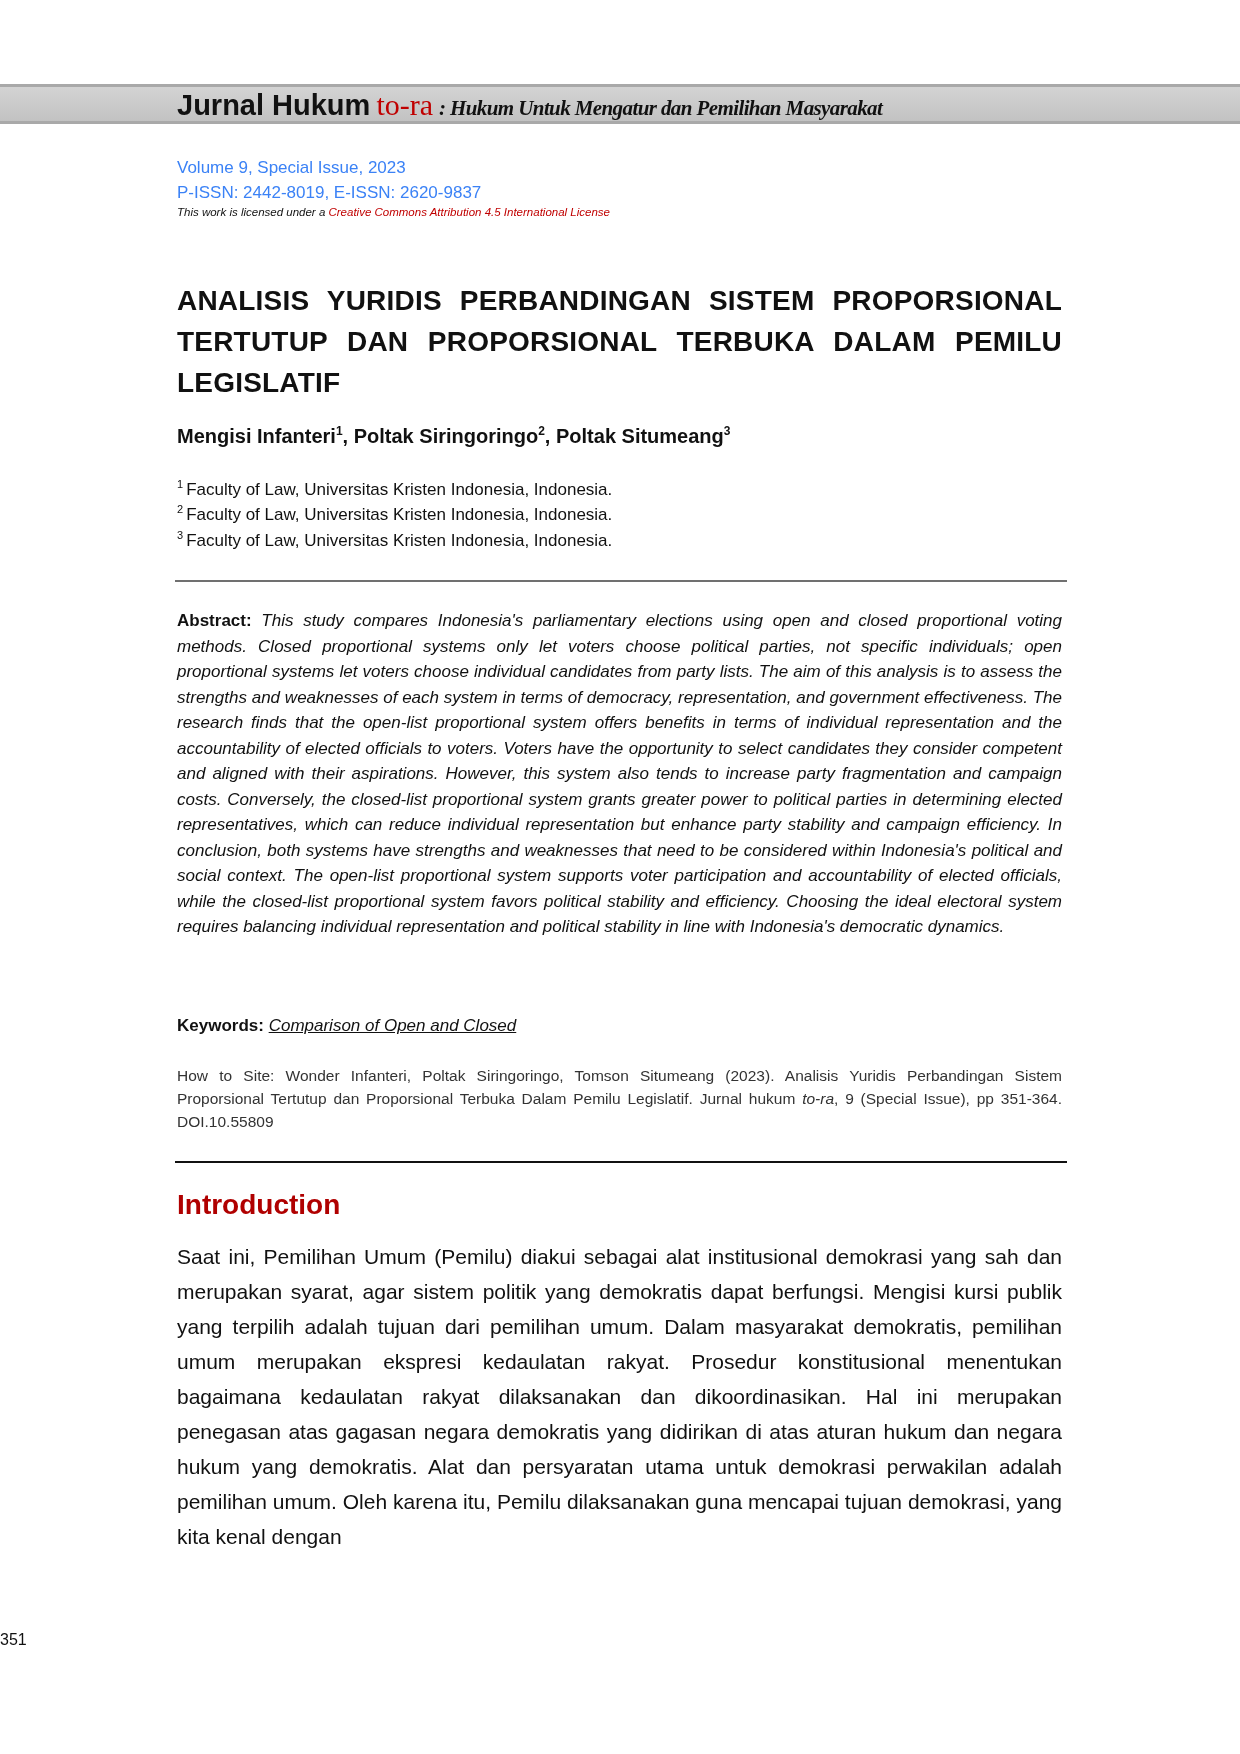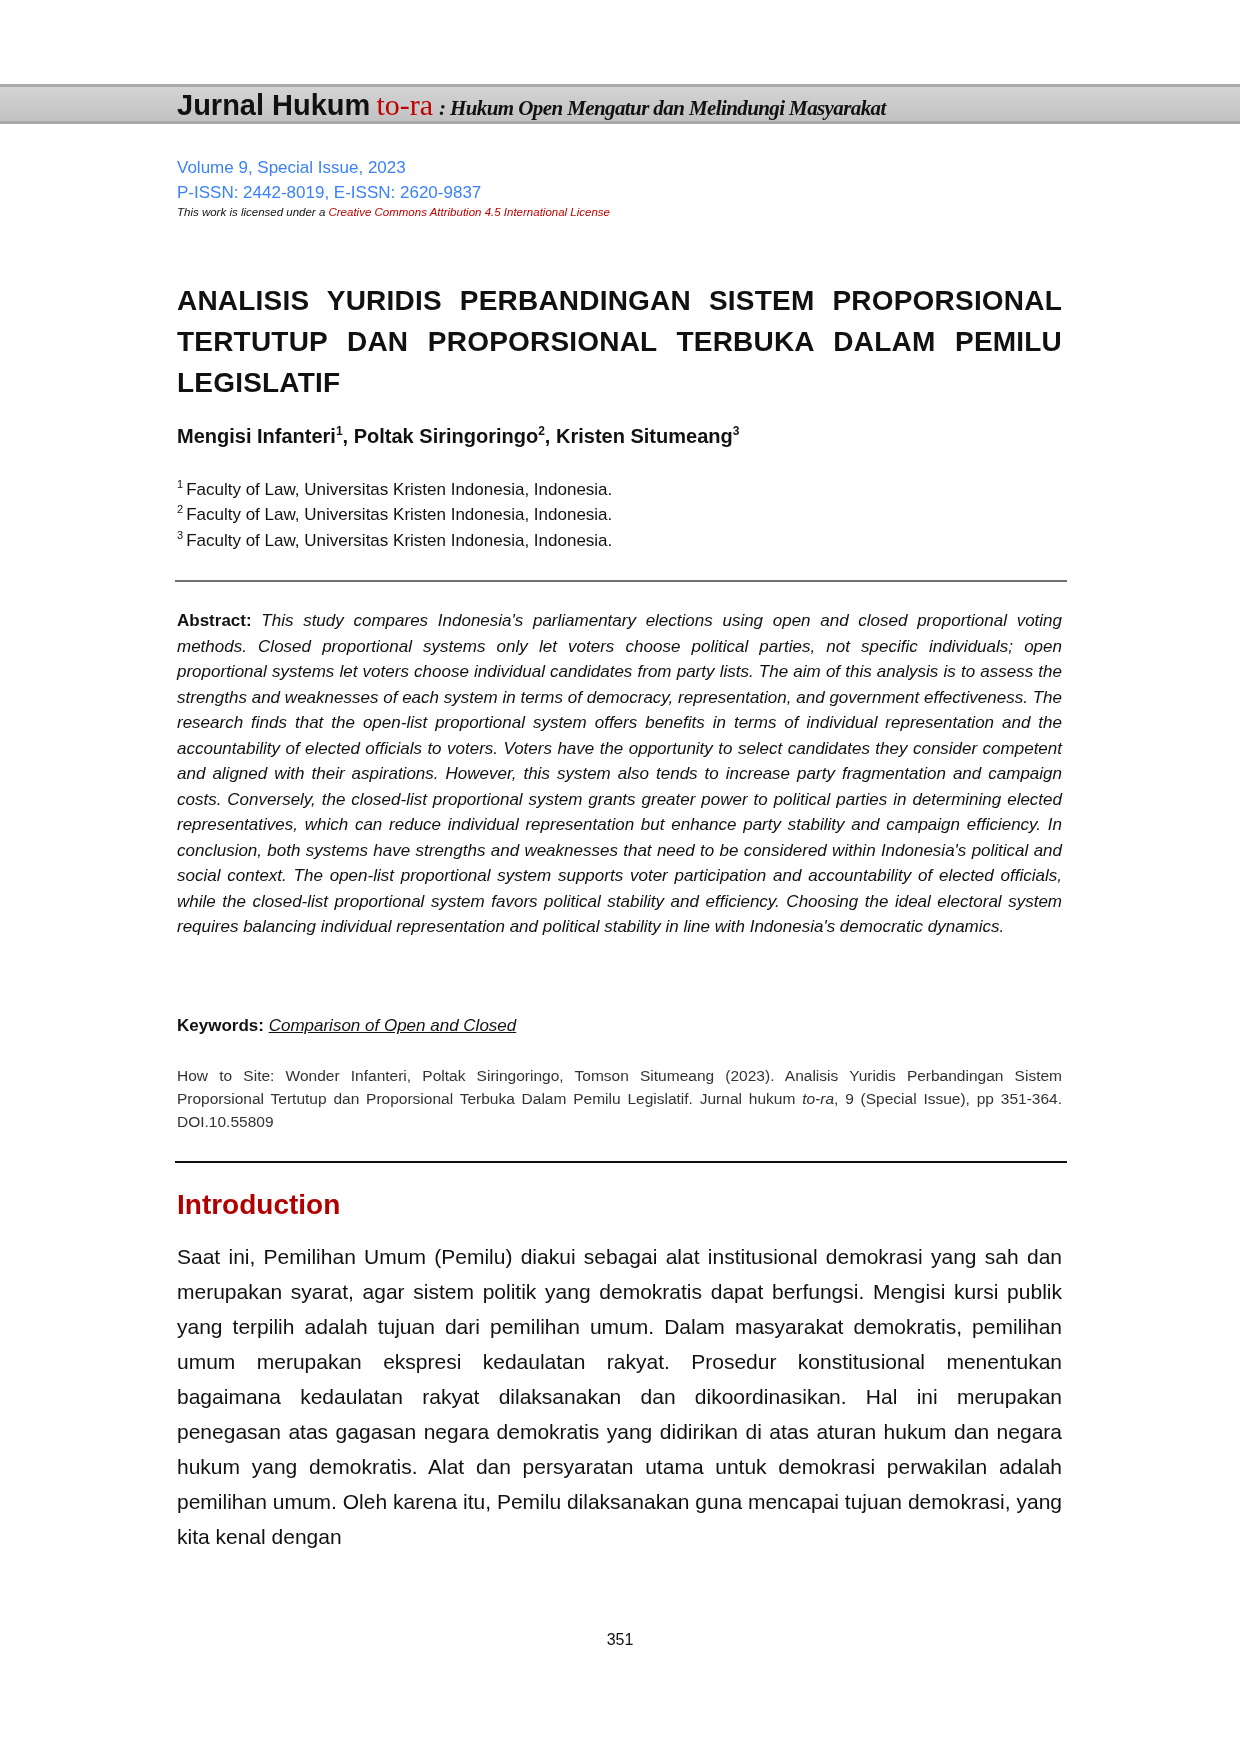--- a/index.html
+++ b/index.html
@@ -28,40 +28,40 @@
   .abstract .lbl { font-weight:bold; font-style:normal; }
   .abstract .txt { font-style:italic; }
   .keywords { position:absolute; left:177px; top:1016px; font-size:17px; }
   .keywords .lbl { font-weight:bold; }
   .keywords .txt { font-style:italic;text-decoration:underline; }
   .cite { position:absolute; left:177px; top:1064px; width:885px; font-size:15.5px; line-height:23px; color:#333;
     text-align:justify; }
   .intro-h { position:absolute; left:177px; top:1189px; font-size:28px; font-weight:bold; color:#b00000; }
   .body { position:absolute; left:177px; top:1239px; width:885px; font-size:21px; line-height:35px;
     text-align:justify; }
-  .pageno { position:absolute; left:0; width:1240px; top:1631px; text-align:center; font-size:16px; }
+  .pageno { position:absolute; left:0; width:1240px; top:1631px; font-size:16px; }
 </style>
 </head>
 <body>
 
 <div class="header-bar"></div>
 <div class="header-text">
-  <span class="hj">Jurnal Hukum</span><span class="hto">to-ra</span><span class="hsub">: Hukum Open Mengatur dan Melindungi Masyarakat</span>
+  <span class="hj">Jurnal Hukum</span><span class="hto">to-ra</span><span class="hsub">: Hukum Untuk Mengatur dan Pemilihan Masyarakat</span>
 </div>
 
 <div class="meta" style="top:158px;">Volume 9, Special Issue, 2023</div>
 <div class="meta" style="top:183px;">P-ISSN: 2442-8019, E-ISSN: 2620-9837</div>
 <div class="lic">
   <span>This work is licensed under a </span><span class="link">Creative Commons Attribution 4.5 International License</span>
 </div>
 
 <div class="title">ANALISIS YURIDIS PERBANDINGAN SISTEM PROPORSIONAL TERTUTUP DAN PROPORSIONAL TERBUKA DALAM PEMILU LEGISLATIF</div>
 
 <div class="authors">
-  <span>Mengisi Infanteri</span><sup>1</sup><span>, </span><span>Poltak Siringoringo</span><sup>2</sup><span>, </span><span>Kristen Situmeang</span><sup>3</sup>
+  <span>Mengisi Infanteri</span><sup>1</sup><span>, </span><span>Poltak Siringoringo</span><sup>2</sup><span>, </span><span>Poltak Situmeang</span><sup>3</sup>
 </div>
 
 <div class="aff" style="top:478px;"><sup>1</sup><span>Faculty of Law, Universitas Kristen Indonesia, Indonesia.</span></div>
 <div class="aff" style="top:503px;"><sup>2</sup><span>Faculty of Law, Universitas Kristen Indonesia, Indonesia.</span></div>
 <div class="aff" style="top:529px;"><sup>3</sup><span>Faculty of Law, Universitas Kristen Indonesia, Indonesia.</span></div>
 
 <div class="rule rule1"></div>
 
 <div class="abstract">
   <span class="lbl">Abstract:</span>

